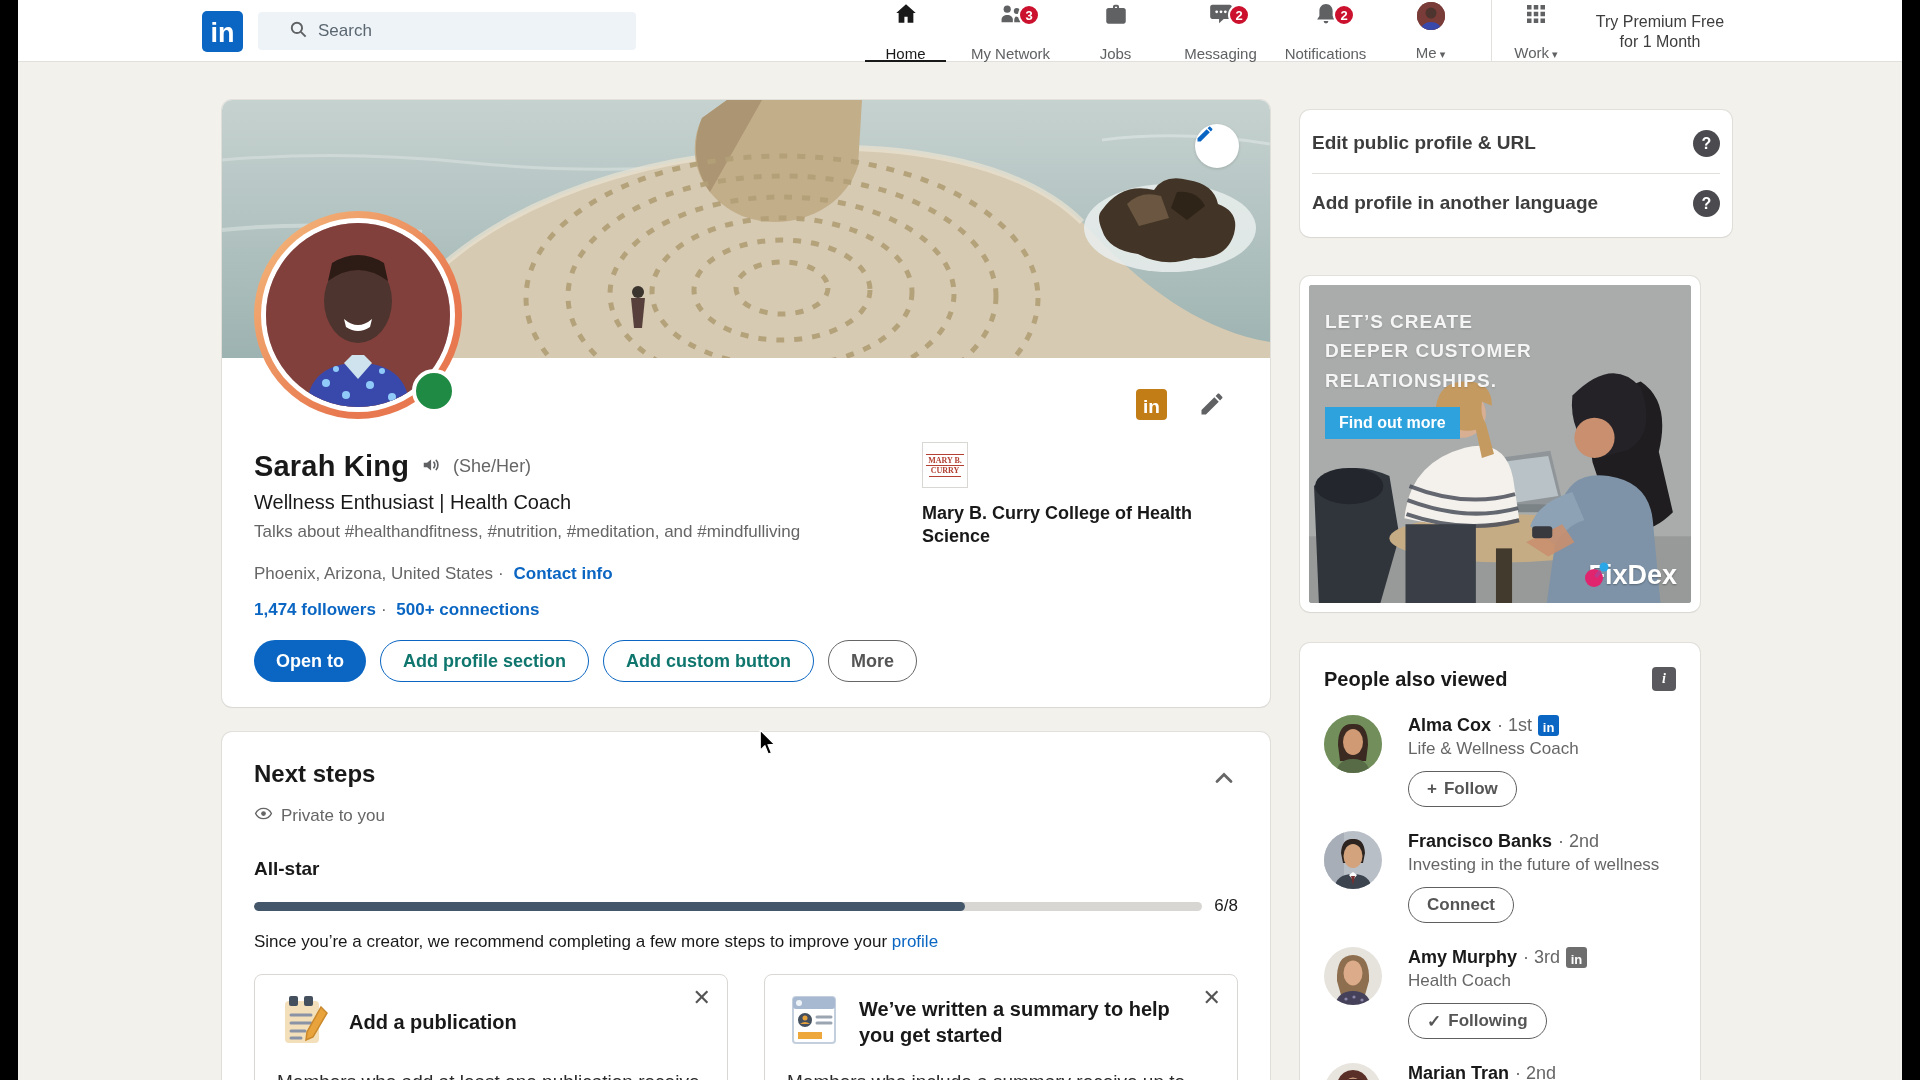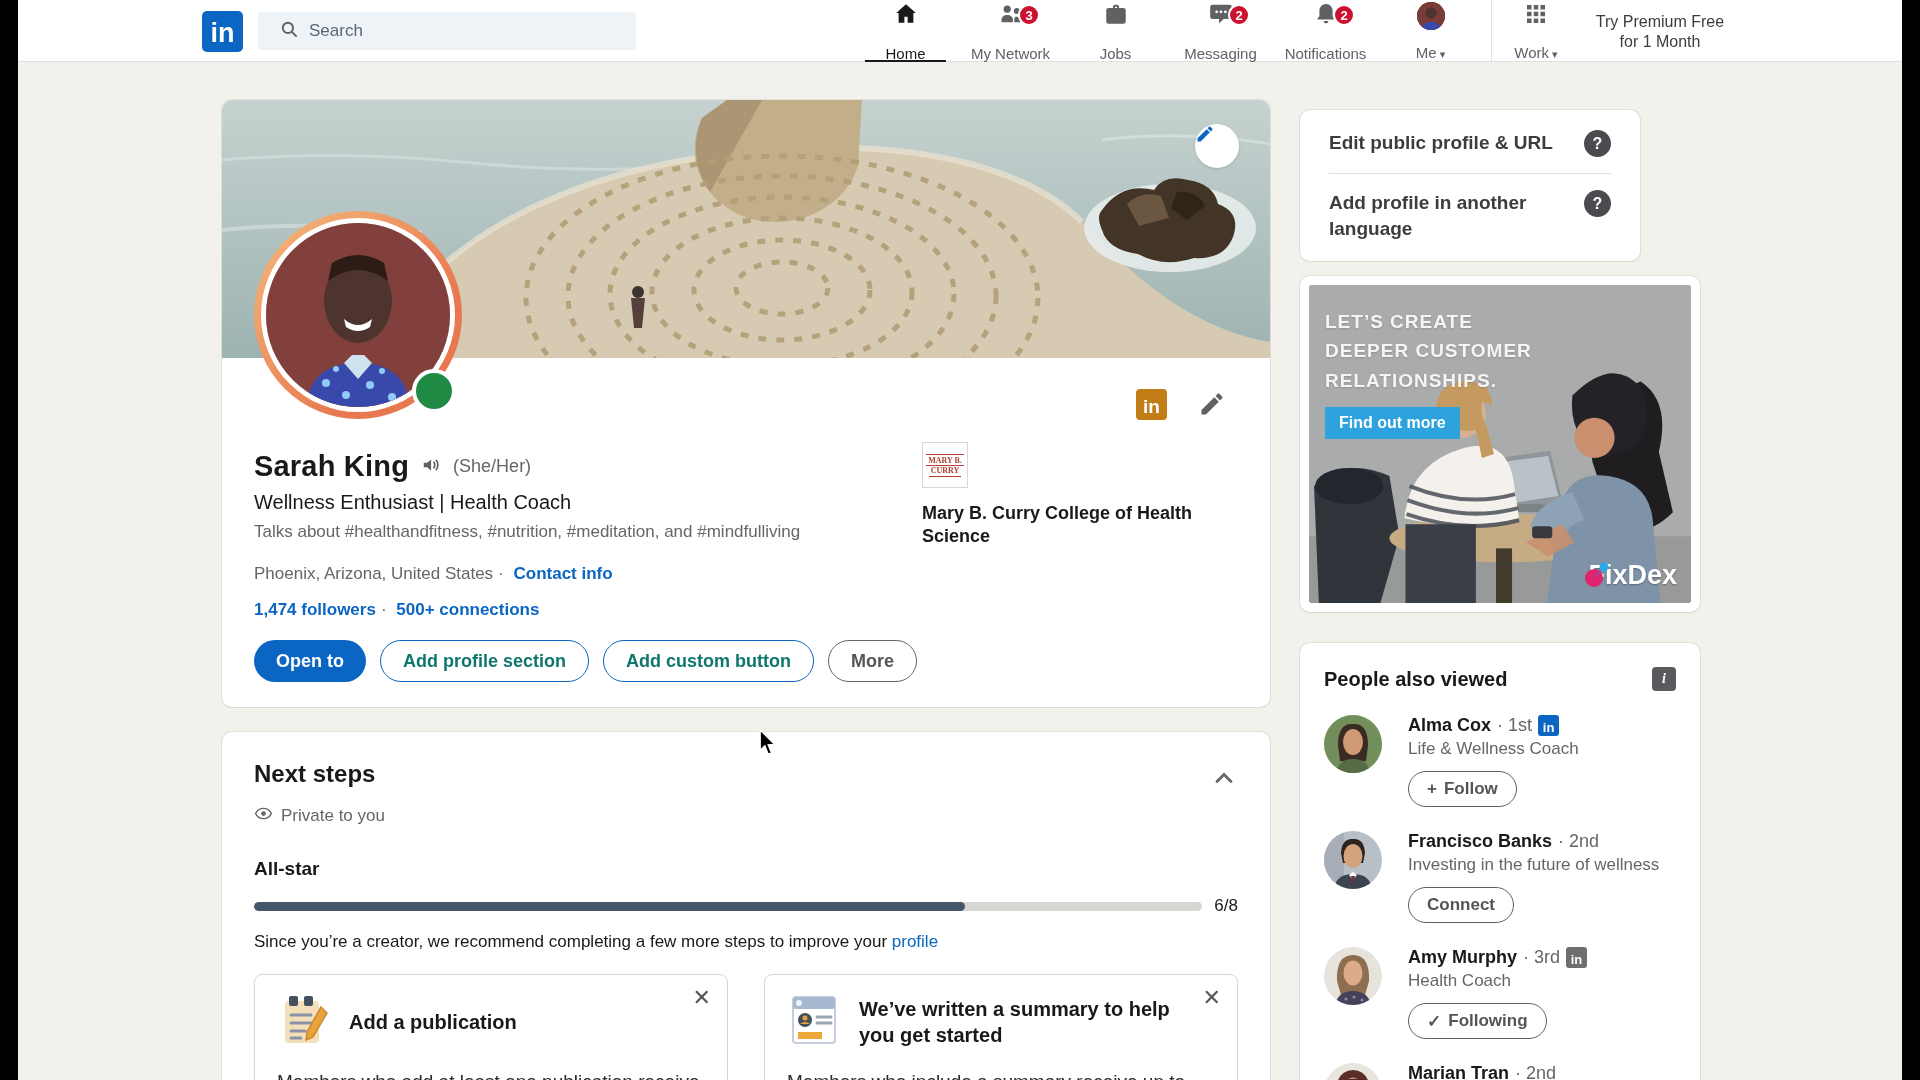--- a/index.html
+++ b/index.html
@@ -2,21 +2,21 @@
 <html><head>
 <meta charset="utf-8">
 <style>
   * { margin:0; padding:0; box-sizing:border-box; }
   html,body { width:1920px; height:1080px; background:#000; font-family:"Liberation Sans", sans-serif; overflow:hidden; }
   .screen { position:absolute; left:18px; top:0; width:1884px; height:1080px; background:#f3f1ec; overflow:hidden; }
 
   
   .topnav { position:absolute; left:0; top:0; width:100%; height:62px; background:#fff; border-bottom:1px solid #e2e0dc; z-index:50; }
   .logo { position:absolute; left:184px; top:11px; width:41px; height:41px; background:#0a66c2; border-radius:5px; color:#fff; font-weight:bold; font-size:27px; display:flex; align-items:flex-end; justify-content:center; padding-bottom:3px; }
-  .searchbox { position:absolute; left:240px; top:12px; width:378px; height:38px; background:#eef3f8; border-radius:4px; display:flex; align-items:center; padding:0 22px; gap:10px; }
+  .searchbox { position:absolute; left:240px; top:12px; width:378px; height:38px; background:#eef3f8; border-radius:4px; display:flex; align-items:center; padding:0 31px; gap:10px; }
   .searchbox input { border:none; background:transparent; outline:none; font-size:17px; color:#333; width:300px; font-family:"Liberation Sans",sans-serif; }
   .searchbox input::placeholder { color:#5b6770; }
   .navitems { position:absolute; left:835px; top:0; height:62px; display:flex; }
   .nav-item { position:relative; width:105px; height:62px; display:flex; flex-direction:column; align-items:center; justify-content:center; color:#5f6163; cursor:pointer; }
   .nav-item .nlabel { font-size:15px; margin-top:14px; white-space:nowrap; }
   .nav-item.active { color:#191919; }
   .nav-item.active::after { content:""; position:absolute; bottom:0; left:12px; right:12px; height:2px; background:#191919; }
   .navbadge { position:absolute; top:4px; left:60px; min-width:22px; height:22px; background:#cb112d; border-radius:11px; color:#fff; font-size:13px; font-weight:bold; display:flex; align-items:center; justify-content:center; border:2px solid #fff; padding:0 4px; }
   .nav-avatar { width:28px; height:28px; border-radius:50%; overflow:hidden; background:#7a3c38; }
   .nav-divider { width:1px; height:62px; background:#e2e0dc; margin-left:8px; }
@@ -73,21 +73,21 @@
   .frac { font-size:17px; color:#191919; }
   .ns-desc { font-size:17px; color:#191919; margin-top:16px; }
   .ns-cards { display:flex; gap:36px; margin-top:22px; }
   .ns-sub { position:relative; flex:1; border:1px solid #d9d7d4; border-radius:8px; padding:18px 22px; }
   .ns-sub-head { display:flex; align-items:center; gap:18px; padding-right:30px; }
   .ns-sub-title { font-size:20px; font-weight:bold; color:#191919; line-height:1.3; }
   .ns-close { position:absolute; top:12px; right:16px; font-size:22px; color:#555; cursor:pointer; line-height:1; }
   .ns-sub-body { font-size:19px; color:#2b2b2b; margin-top:18px; line-height:1.35; }
 
   
-  .side1 { left:1282px; top:110px; width:340px; padding:20px 29px; }
+  .side1 { left:1282px; top:110px; width:432px; padding:20px 12px; }
   .siderow { display:flex; justify-content:space-between; gap:12px; align-items:flex-start; cursor:pointer; }
   .siderow-label { font-size:19px; font-weight:bold; color:#3d3d3d; line-height:1.35; }
   .qmark { width:27px; height:27px; border-radius:50%; background:#4b4b4f; color:#fff; font-size:16px; font-weight:bold; display:flex; align-items:center; justify-content:center; flex:none; }
   .side-divider { height:1px; background:#e2e0dc; margin:16px 0; }
 
   .adcard { left:1282px; top:276px; width:400px; height:336px; padding:9px; }
   .ad-inner { position:relative; width:100%; height:100%; border-radius:3px; overflow:hidden; background:linear-gradient(180deg,#a2a6a4,#b9bbb8); }
   .ad-inner svg { position:absolute; inset:0; }
   .ad-text { position:absolute; left:16px; top:22px; color:#f4f5f4; font-weight:bold; font-size:19px; letter-spacing:1px; line-height:1.55; text-shadow:0 1px 2px rgba(0,0,0,.15); }
   .ad-cta { position:absolute; left:16px; top:122px; background:#2ea2dc; color:#fff; font-size:16px; font-weight:bold; border:none; padding:7px 14px; cursor:pointer; font-family:"Liberation Sans",sans-serif; }

